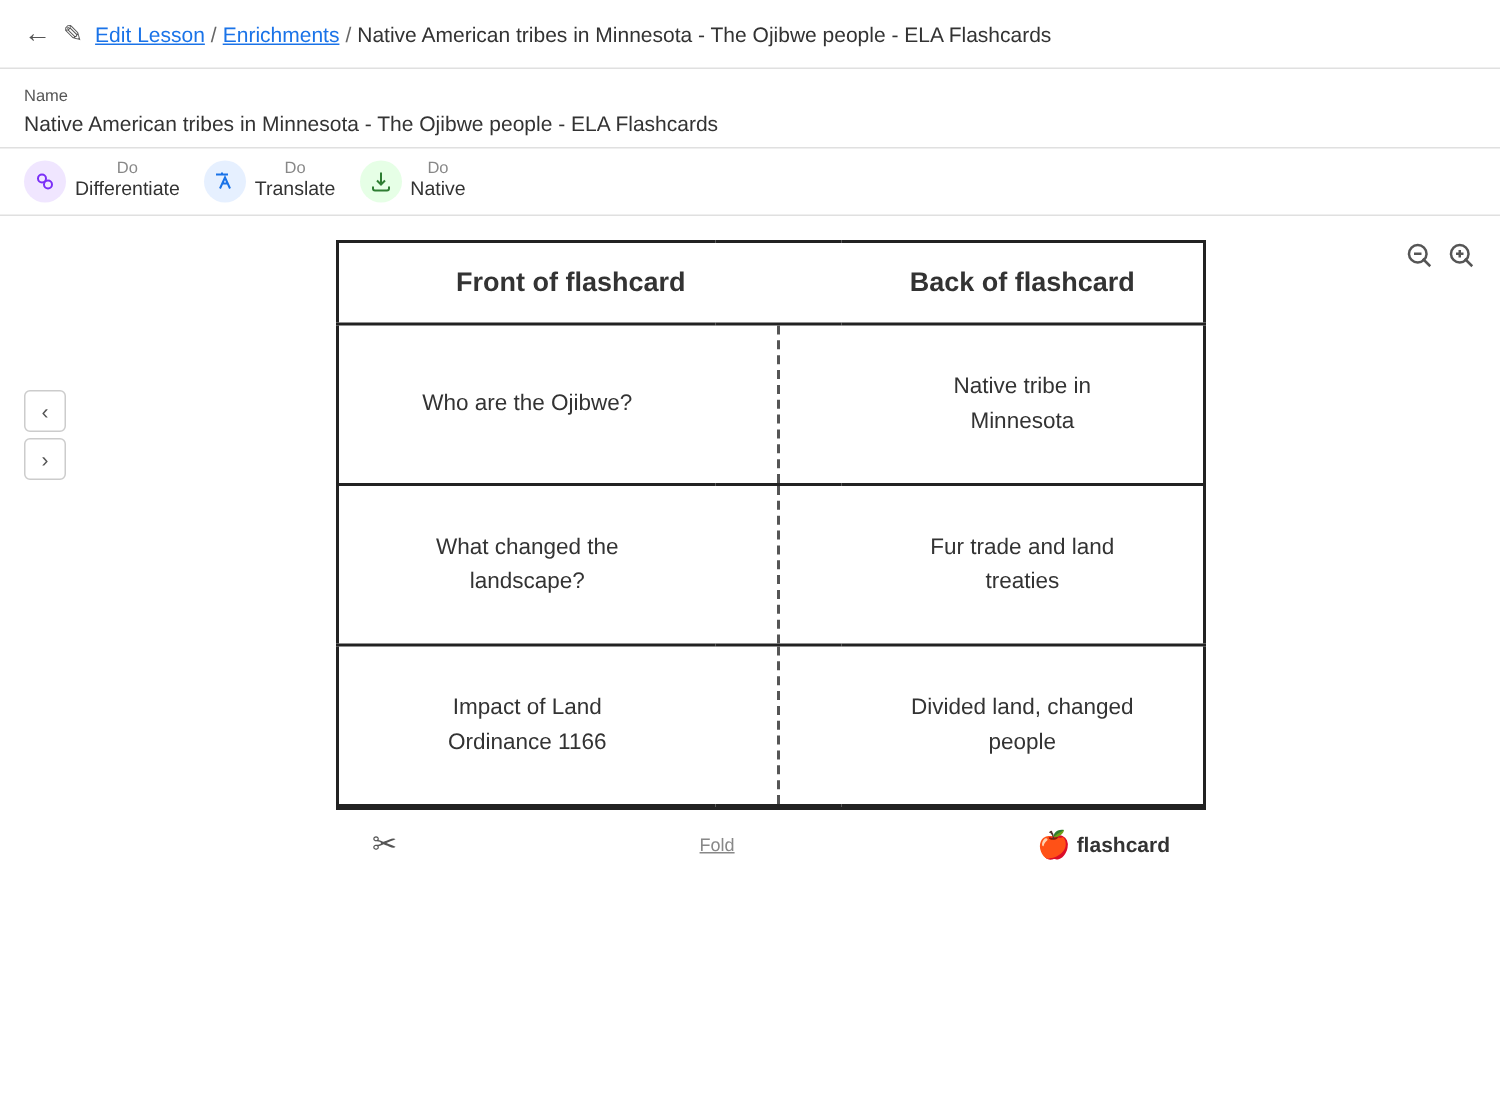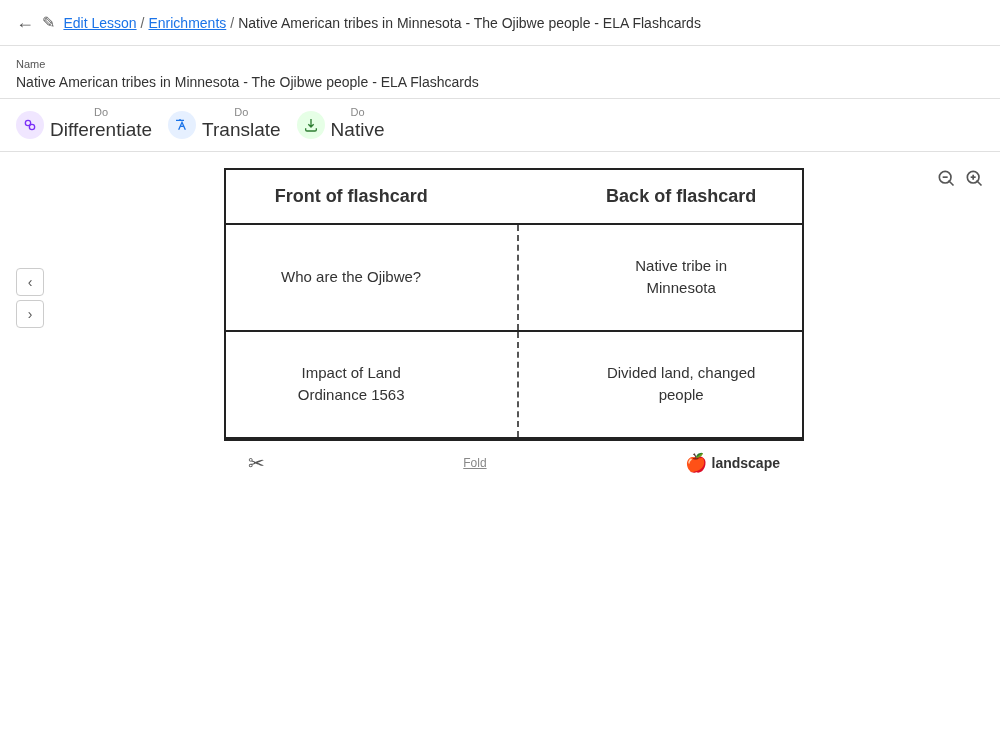--- a/index.html
+++ b/index.html
@@ -47,21 +47,21 @@
       background: none; border: none; cursor: pointer; color: #333; font-size: 13px; justify-content: space-between;
     }
     .toolbar-btn .icon-circle {
       width: 28px; height: 28px; border-radius: 50%;
       display: flex; align-items: center; justify-content: center; font-size: 14px;
     }
     .icon-circle.differentiate { background: #f0e6ff; }
     .icon-circle.translate { background: #e6f0ff; }
     .icon-circle.export { background: #e6ffe6; }
     .btn-do { font-size: 11px; color: #888; display: block; line-height: 1; }
-    .btn-main { font-size: 19px; color: #333; display: block; line-height: 1.3; font-weight: 500; }
+    .btn-main { font-size: 13px; color: #333; display: block; line-height: 1.3; font-weight: 500; }
 
     
     .content-area {
       display: flex;
       align-items: flex-start;
       padding: 16px;
       position: relative;
     }
     .nav-arrows {
       display: flex; flex-direction: column; gap: 4px; padding-top: 100px;
@@ -98,20 +98,21 @@
     }
     .flashcard-table thead th {
       font-size: 18px;
       font-weight: bold;
       padding: 16px 20px;
       text-align: center;
       border-bottom: 2px solid #222;
     }
     .flashcard-table thead th:first-child {
       border-right: none;
+      text-align: right;
     }
     .flashcard-table thead th:last-child {
       border-left: none;
       margin-top: 14px;
     }
     .col-divider-th {
       width: 2px;
       padding: 0;
       border-bottom: 2px solid #222;
       background: transparent;
@@ -253,31 +254,38 @@
         </thead>
         <tbody id="flashcard-body">
         <tr>
               <td>Who are the Ojibwe?</td>
               <td class="col-divider-td" style="position: relative;">
                 <div class="dashed-line"></div>
               </td>
               <td>Native tribe in Minnesota</td>
             </tr>
             <tr>
-              <td>Impact of Land Ordinance 1563</td>
+              <td>What changed the landscape?</td>
+              <td class="col-divider-td" style="position: relative;">
+                <div class="dashed-line"></div>
+              </td>
+              <td>Fur trade and land treaties</td>
+            </tr>
+            <tr>
+              <td>Impact of Land Ordinance 1166</td>
               <td class="col-divider-td" style="position: relative;">
                 <div class="dashed-line"></div>
               </td>
               <td>Divided land, changed people</td>
             </tr>
           </tbody>
       </table>
       <div class="flashcard-footer">
         <span class="scissors-icon">✂</span>
         <span class="fold-label">Fold</span>
         <div class="teachally-logo">
           <span class="apple-icon">🍎</span>
-          <span>landscape</span>
+          <span>flashcard</span>
         </div>
       </div>
     </div>
   </div>
 </div>
 
 </body></html>

